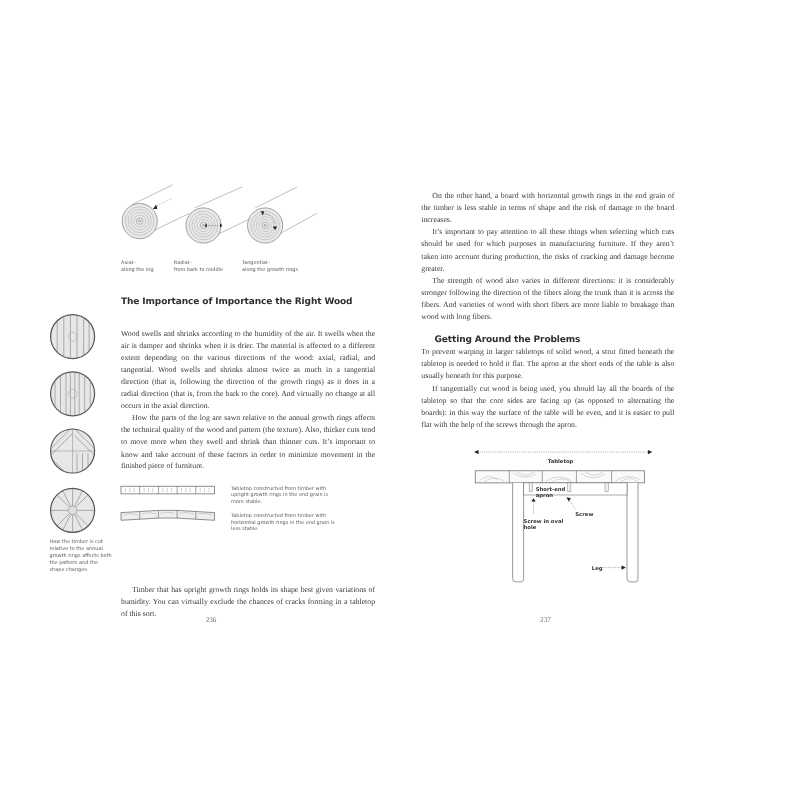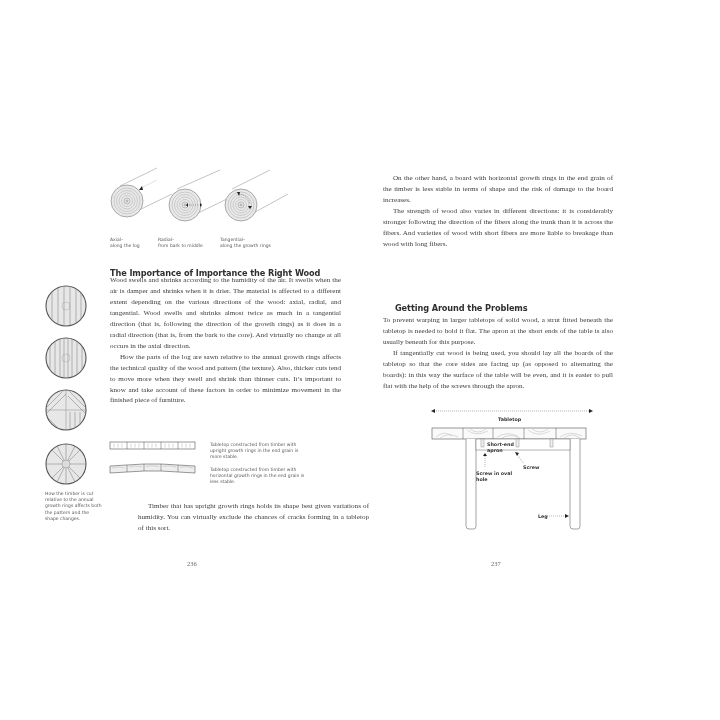--- a/index.html
+++ b/index.html
@@ -89,21 +89,21 @@
       <div>Radial–</div>
       <div>from bark to middle</div>
     </div>
     <div class="caption" style="left:220px; top:237px;">
       <div>Tangential–</div>
       <div>along the growth rings</div>
     </div>
 
     <div class="heading" style="left:110px; top:268px;">The Importance of Importance the Right Wood</div>
 
-    <div class="body-text" style="left:110px; top:275px; width:231px;">
+    <div class="body-text" style="left:110px; top:298px; width:231px;">
       <p>Wood swells and shrinks according to the humidity of the air. It swells when the air is damper and shrinks when it is drier. The material is affected to a different extent depending on the various directions of the wood: axial, radial, and tangential. Wood swells and shrinks almost twice as much in a tangential direction (that is, following the direction of the growth rings) as it does in a radial direction (that is, from the bark to the core). And virtually no change at all occurs in the axial direction.</p>
       <p class="indent">How the parts of the log are sawn relative to the annual growth rings affects the technical quality of the wood and pattern (the texture). Also, thicker cuts tend to move more when they swell and shrink than thinner cuts. It’s important to know and take account of these factors in order to minimize movement in the finished piece of furniture.</p>
     </div>
 
     <svg style="left:44px; top:284px;" width="50" height="205" viewBox="0 0 50 205">
       <defs>
         <clipPath id="d1">
             <circle cx="22" cy="22" r="20"></circle>
           </clipPath>
         <clipPath id="d2">
@@ -216,31 +216,32 @@
             <path d="M36,2.5 Q42,1 49,2.5"></path>
           <path d="M53,2.5 Q59,1 66,3"></path>
             <path d="M70,3 Q76,2 83,4"></path>
         </g>
       </g>
     </svg>
 
     <div class="caption" style="left:210px; top:442px; width:95px;">Tabletop constructed from timber with upright growth rings in the end grain is more stable.</div>
     <div class="caption" style="left:210px; top:467px; width:95px;">Tabletop constructed from timber with horizontal growth rings in the end grain is less stable.</div>
 
-    <div class="body-text" style="left:110px; top:501px; width:231px;margin-left:28px;">
+    <div class="body-text" style="left:110px; top:531px; width:231px;">
       <p class="indent">Timber that has upright growth rings holds its shape best given variations of humidity. You can virtually exclude the chances of cracks forming in a tabletop of this sort.</p>
     </div>
 
     <div class="page-num" style="left:187px; top:560px;">236</div>
   </div>
 
   <div class="page page-right">
 
     <div class="body-text" style="left:23px; top:173px; width:230px;">
       <p class="indent">On the other hand, a board with horizontal growth rings in the end grain of the timber is less stable in terms of shape and the risk of damage to the board increases.</p>
+      <p class="indent">It’s important to pay attention to all these things when selecting which cuts should be used for which purposes in manufacturing furniture. If they aren’t taken into account during production, the risks of cracking and damage become greater.</p>
       <p class="indent">The strength of wood also varies in different directions: it is considerably stronger following the direction of the fibers along the trunk than it is across the fibers. And varieties of wood with short fibers are more liable to breakage than wood with long fibers.</p>
     </div>
 
     <div class="heading" style="left:23px; top:303px;padding-left:12px;">Getting Around the Problems</div>
 
     <div class="body-text" style="left:23px; top:315px; width:230px;">
       <p>To prevent warping in larger tabletops of solid wood, a strut fitted beneath the tabletop is needed to hold it flat. The apron at the short ends of the table is also usually beneath for this purpose.</p>
       <p class="indent">If tangentially cut wood is being used, you should lay all the boards of the tabletop so that the core sides are facing up (as opposed to alternating the boards): in this way the surface of the table will be even, and it is easier to pull flat with the help of the screws through the apron.</p>
     </div>
 

